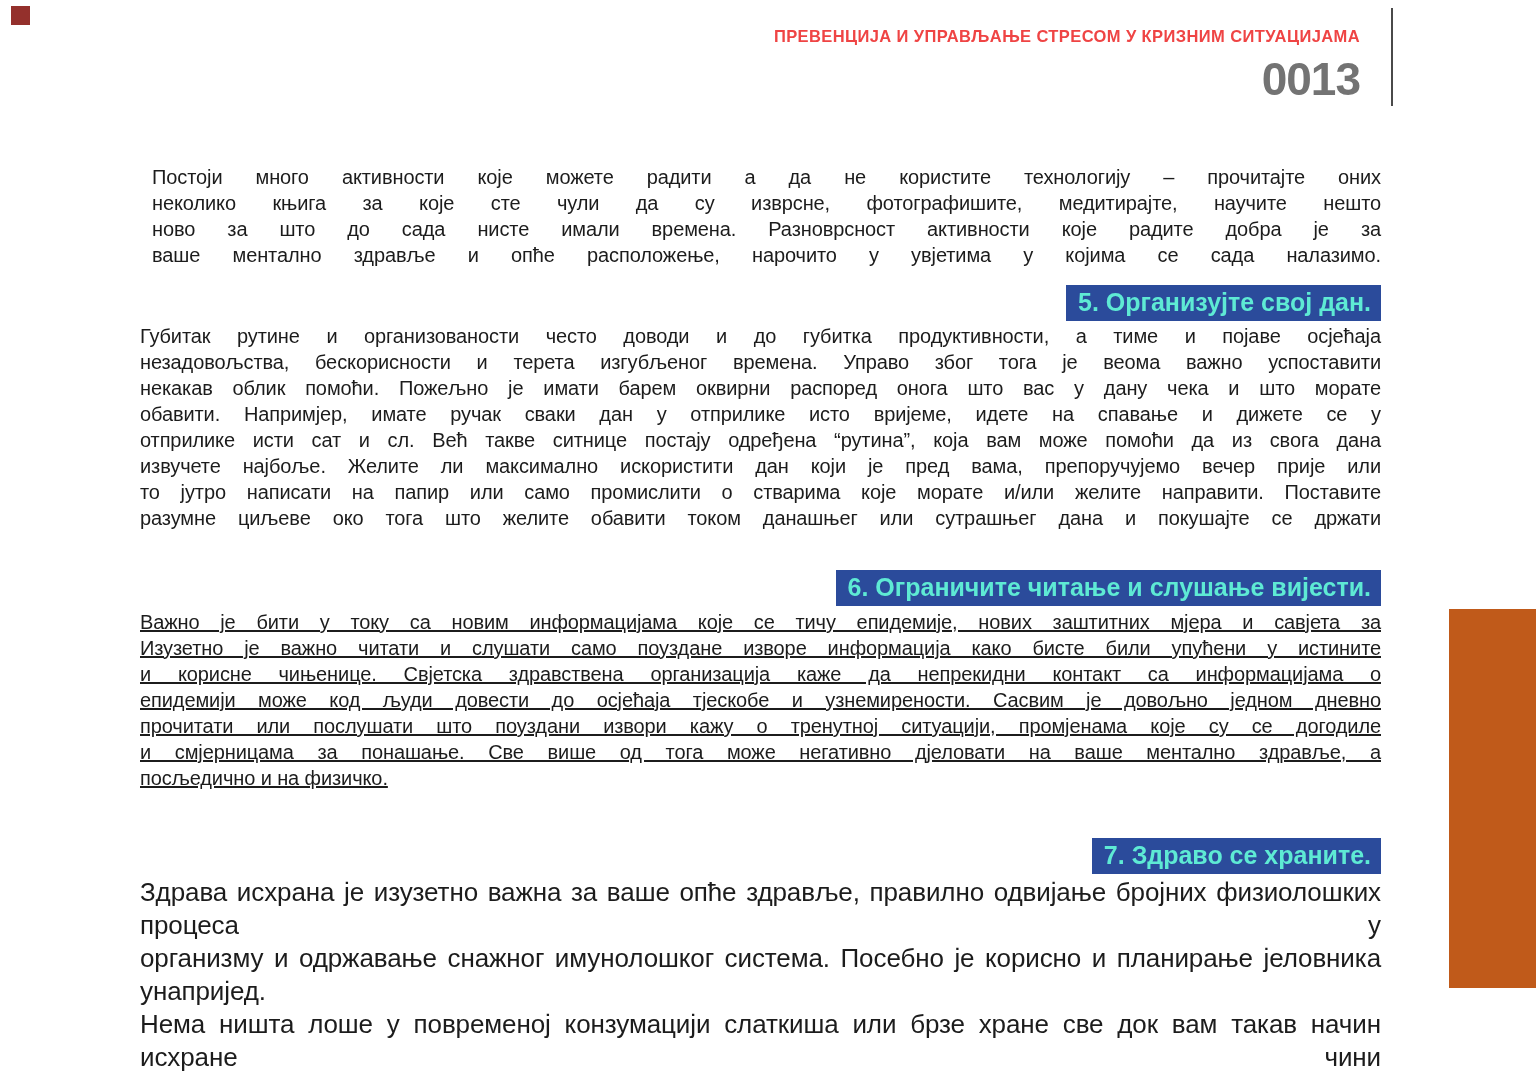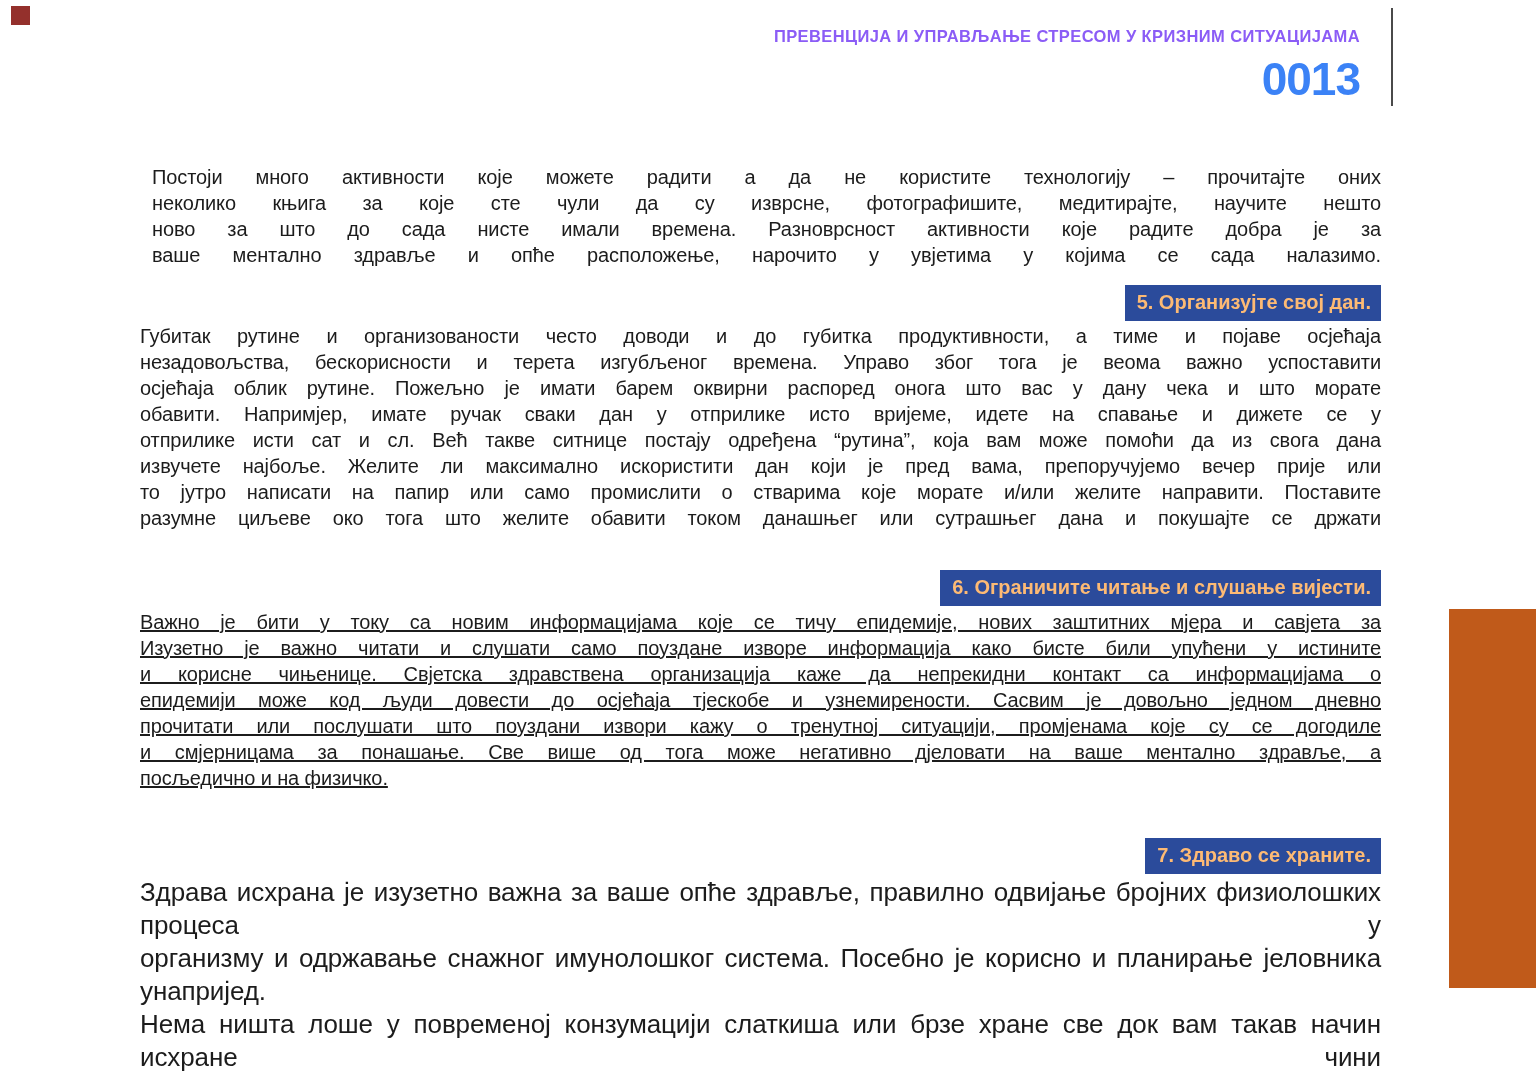--- a/index.html
+++ b/index.html
@@ -15,26 +15,26 @@
 
   
   .corner-square{
     position:absolute;left:11px;top:6px;width:19px;height:19px;
     background:#94302c;
   }
 
   
   .header-title{
     position:absolute;top:27px;right:176px;
-    font-size:16.5px;font-weight:700;color:#8b5cf6;
+    font-size:16.5px;font-weight:700;color:#ef4444;
     letter-spacing:0.4px;white-space:nowrap;
   }
   .page-number{
     position:absolute;top:52px;right:176px;
-    font-size:46px;font-weight:800;color:#3b82f6;
+    font-size:46px;font-weight:800;color:#737373;
     letter-spacing:-1px;white-space:nowrap;
   }
   .header-rule{
     position:absolute;top:8px;left:1391px;width:2px;height:98px;
     background:#4a4a4a;
   }
 
   
   .col{position:absolute;left:140px;top:0;width:1241px;}
   .para{position:absolute;left:0;right:0;font-size:20px;line-height:26px;letter-spacing:-0.1px;}
@@ -45,22 +45,22 @@
   #p2{top:323px;}
   #p3{top:609px;text-decoration:underline;}
   #p4{top:876px;font-size:26px;line-height:33px;}
 
   .heading-row{position:absolute;left:0;right:0;text-align:right;}
   #h5{top:285px;}
   #h6{top:570px;}
   #h7{top:838px;}
   .heading-bar{
     display:inline-block;
-    background:#2b4b9b;color:#fdba74;
-    font-weight:700;font-size:20px;line-height:29px;
+    background:#2b4b9b;color:#5eead4;
+    font-weight:700;font-size:25px;line-height:29px;
     padding:3px 10px 4px 12px;
     white-space:nowrap;
   }
 
   
   .side-bar{
     position:absolute;left:1449px;top:609px;width:87px;height:379px;
     background:#c05a1a;
   }
 </style>
@@ -86,21 +86,21 @@
         <div class="jline">ваше ментално здравље и опће расположење, нарочито у увјетима у којима се сада налазимо.</div>
       </div>
 
     <div class="heading-row" id="h5">
       <span class="heading-bar">5. Организујте свој дан.</span>
     </div>
 
     <div class="para" id="p2">
         <div class="jline">Губитак рутине и организованости често доводи и до губитка продуктивности, а тиме и појаве осјећаја</div>
         <div class="jline">незадовољства, бескорисности и терета изгубљеног времена. Управо због тога је веома важно успоставити</div>
-        <div class="jline">осјећаја облик рутине. Пожељно је имати барем оквирни распоред онога што вас у дану чека и што морате</div>
+        <div class="jline">некакав облик помоћи. Пожељно је имати барем оквирни распоред онога што вас у дану чека и што морате</div>
         <div class="jline">обавити. Напримјер, имате ручак сваки дан у отприлике исто вријеме, идете на спавање и дижете се у</div>
         <div class="jline">отприлике исти сат и сл. Већ такве ситнице постају одређена “рутина”, која вам може помоћи да из свога дана</div>
         <div class="jline">извучете најбоље. Желите ли максимално искористити дан који је пред вама, препоручујемо вечер прије или</div>
         <div class="jline">то јутро написати на папир или само промислити о стварима које морате и/или желите направити. Поставите</div>
         <div class="jline">разумне циљеве око тога што желите обавити током данашњег или сутрашњег дана и покушајте се држати</div>
       </div>
 
     <div class="heading-row" id="h6">
       <span class="heading-bar">6. Ограничите читање и слушање вијести.</span>
     </div>

